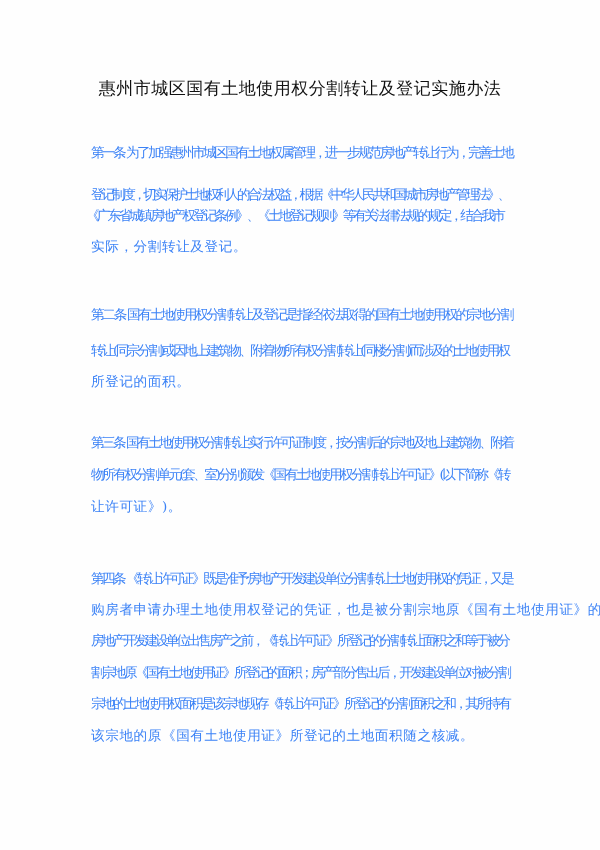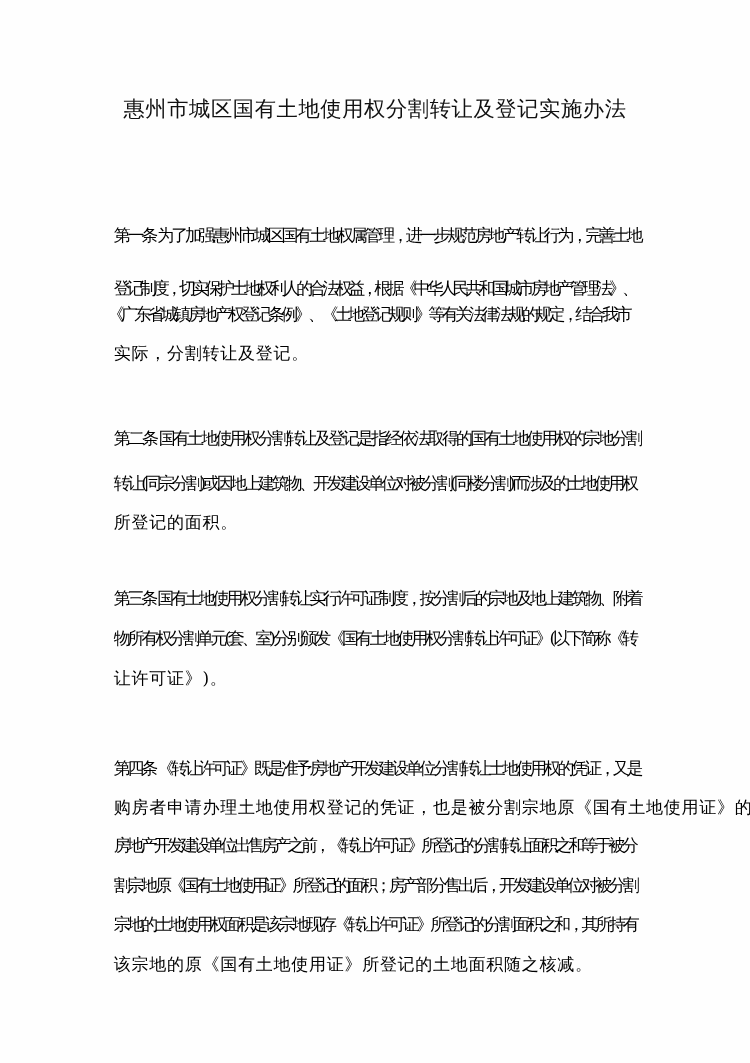--- a/index.html
+++ b/index.html
@@ -32,41 +32,40 @@
       letter-spacing: 0.5px;
       color: #111;
       box-sizing: border-box;
     }
     .line {
       position: absolute;
       left: 91px;
       white-space: nowrap;
       font-size: 13.6px;
       line-height: 18px;
-      color: #000000;
+      color: #3b82f6;
       letter-spacing: 0.6px;
-      margin-top: 37px;
     }
   </style>
 </head>
 <body>
 
 <div class="page">
   <div class="title">惠州市城区国有土地使用权分割转让及登记实施办法</div>
 
   <div>
     <div class="line" style="top: 143px; letter-spacing: -2.55385px;">第一条  为了加强惠州市城区国有土地权属管理，进一步规范房地产转让行为，完善土地</div>
     <div class="line" style="top: 185px; letter-spacing: -3.16923px;">登记制度，切实保护土地权利人的合法权益，根据《中华人民共和国城市房地产管理法》、</div>
     <div class="line" style="top: 206px; left: 86px; letter-spacing: -2.9px; text-align: right;">《广东省城镇房地产权登记条例》、《土地登记规则》等有关法律法规的规定，结合我市</div>
     <div class="line" style="top:237px">实际，分割转让及登记。</div>
   </div>
 
   <div>
     <div class="line" style="top: 305px; letter-spacing: -2.26842px;">第二条  国有土地使用权分割转让及登记是指经依法取得的国有土地使用权的宗地分割</div>
-    <div class="line" style="top: 341px; letter-spacing: -2.6px;">转让(同宗分割)或因地上建筑物、开发建设单位对被分割(同楼分割)而涉及的土地使用权</div>
+    <div class="line" style="top: 341px; letter-spacing: -2.6px;">转让(同宗分割)或因地上建筑物、附着物所有权分割转让(同楼分割)而涉及的土地使用权</div>
     <div class="line" style="top:372px">所登记的面积。</div>
   </div>
 
   <div>
     <div class="line" style="top: 433px; letter-spacing: -2.55385px;">第三条  国有土地使用权分割转让实行许可证制度，按分割后的宗地及地上建筑物、附着</div>
     <div class="line" style="top: 465px; letter-spacing: -2.52821px;">物所有权分割单元(套、室)分别颁发《国有土地使用权分割转让许可证》(以下简称《转</div>
     <div class="line" style="top:497px">让许可证》)。</div>
   </div>
 
   <div>

